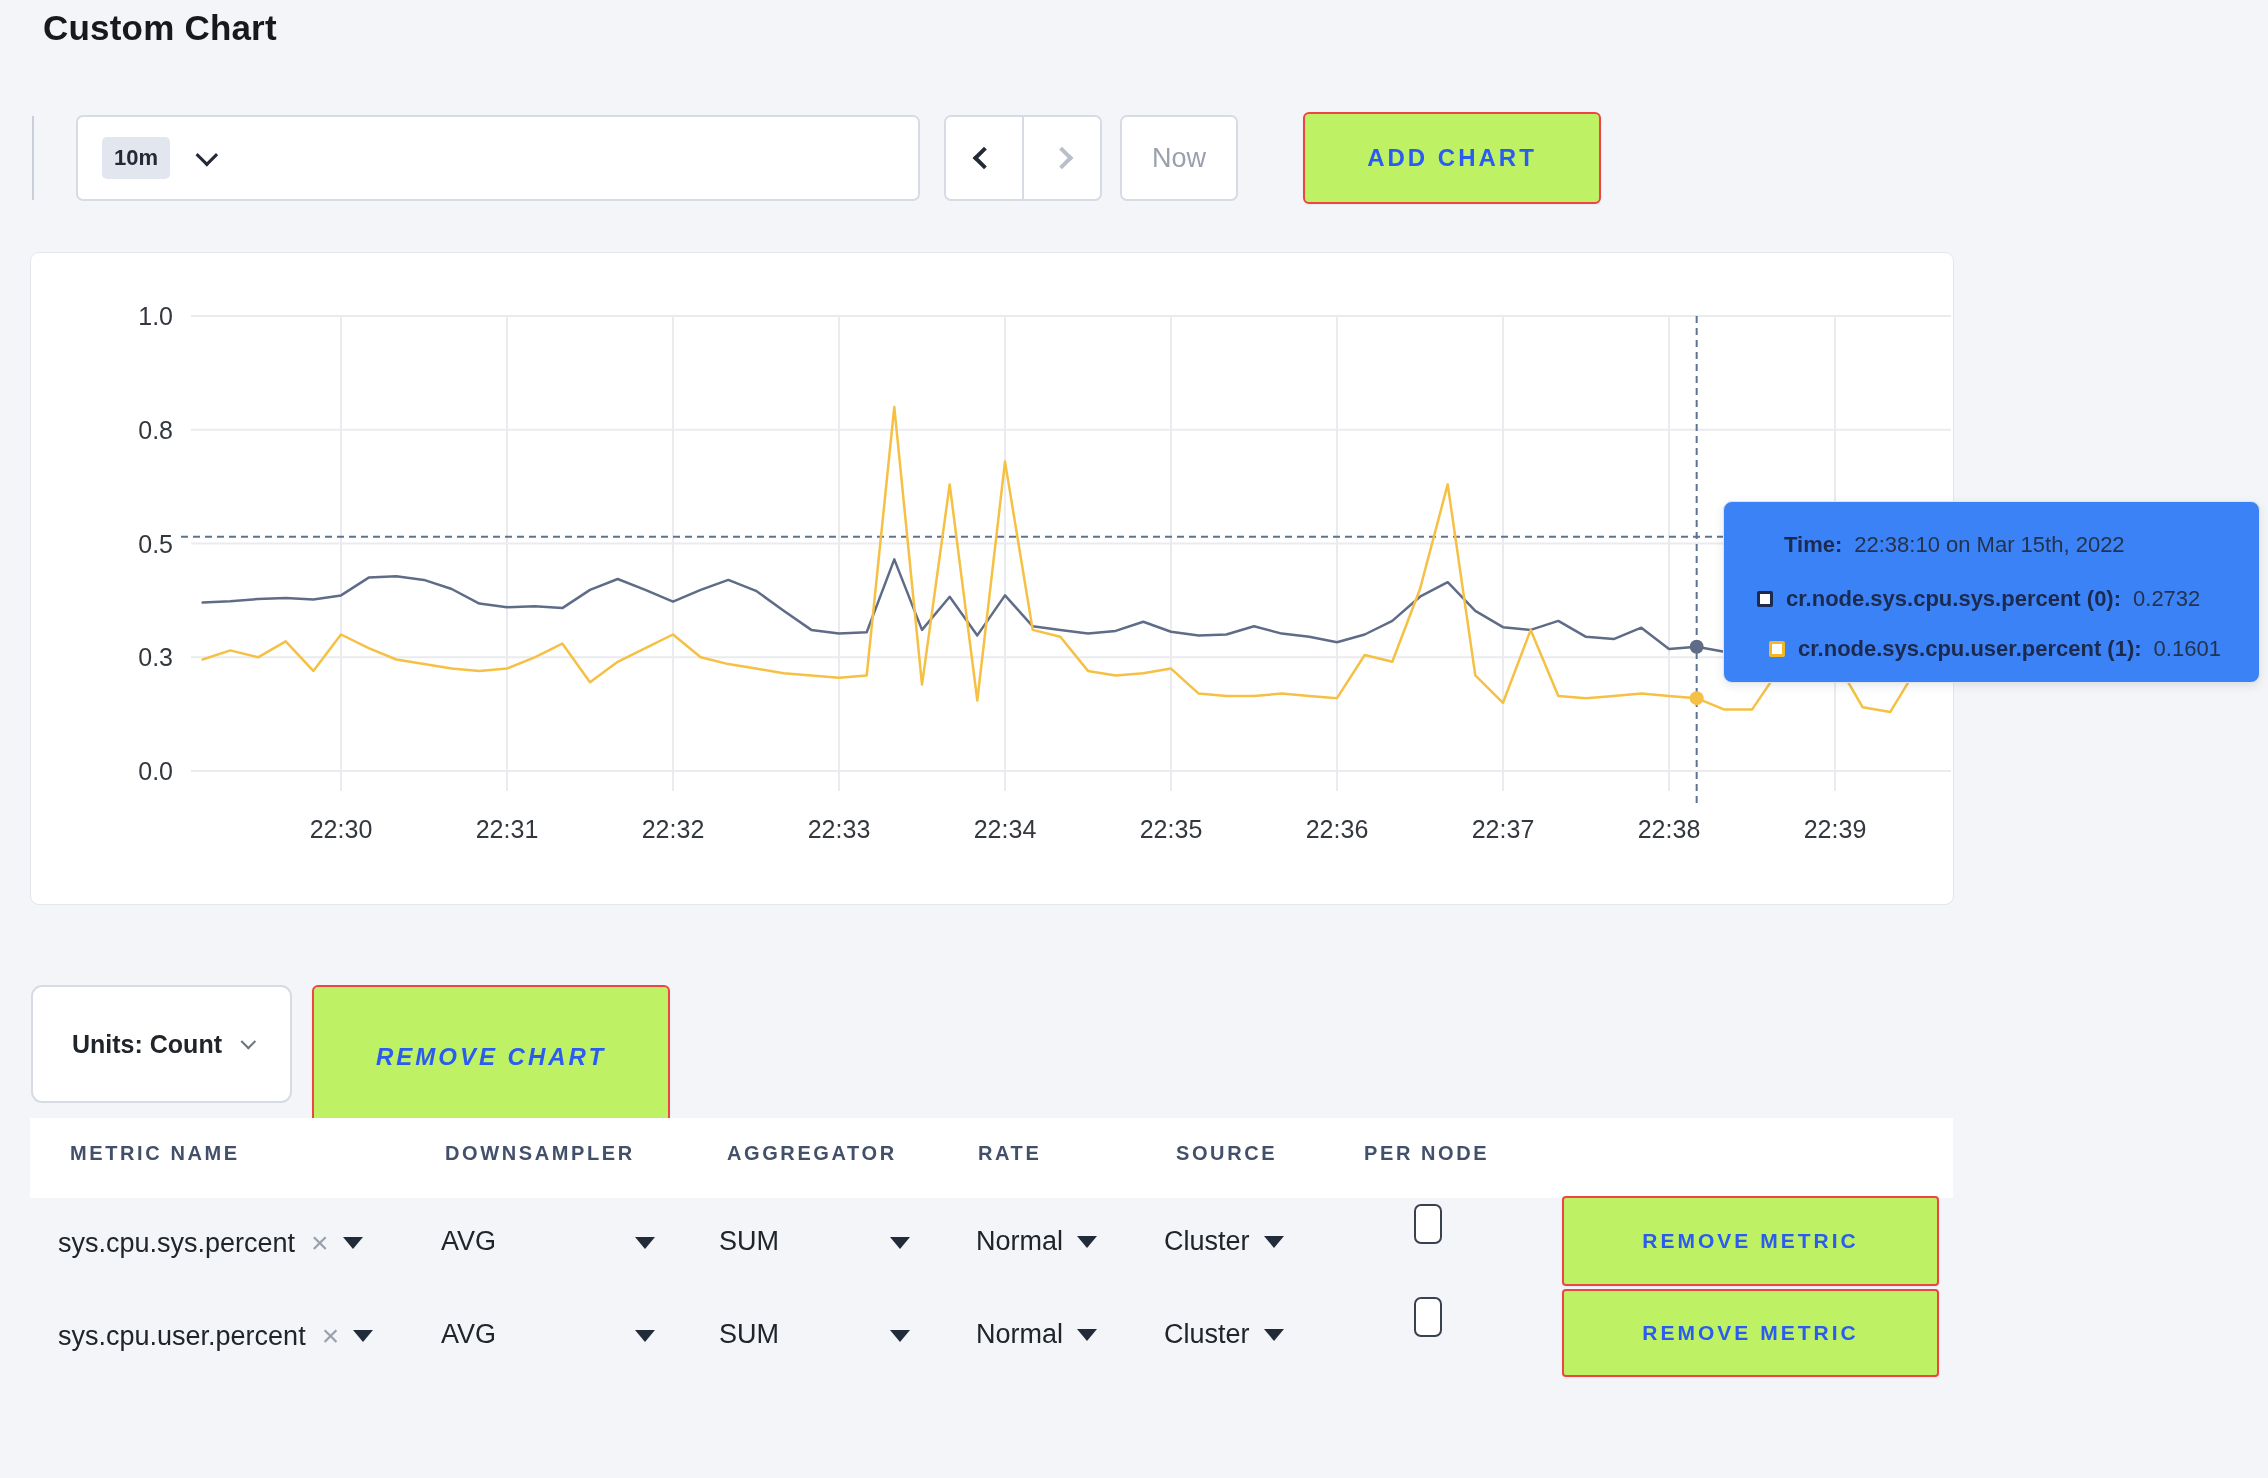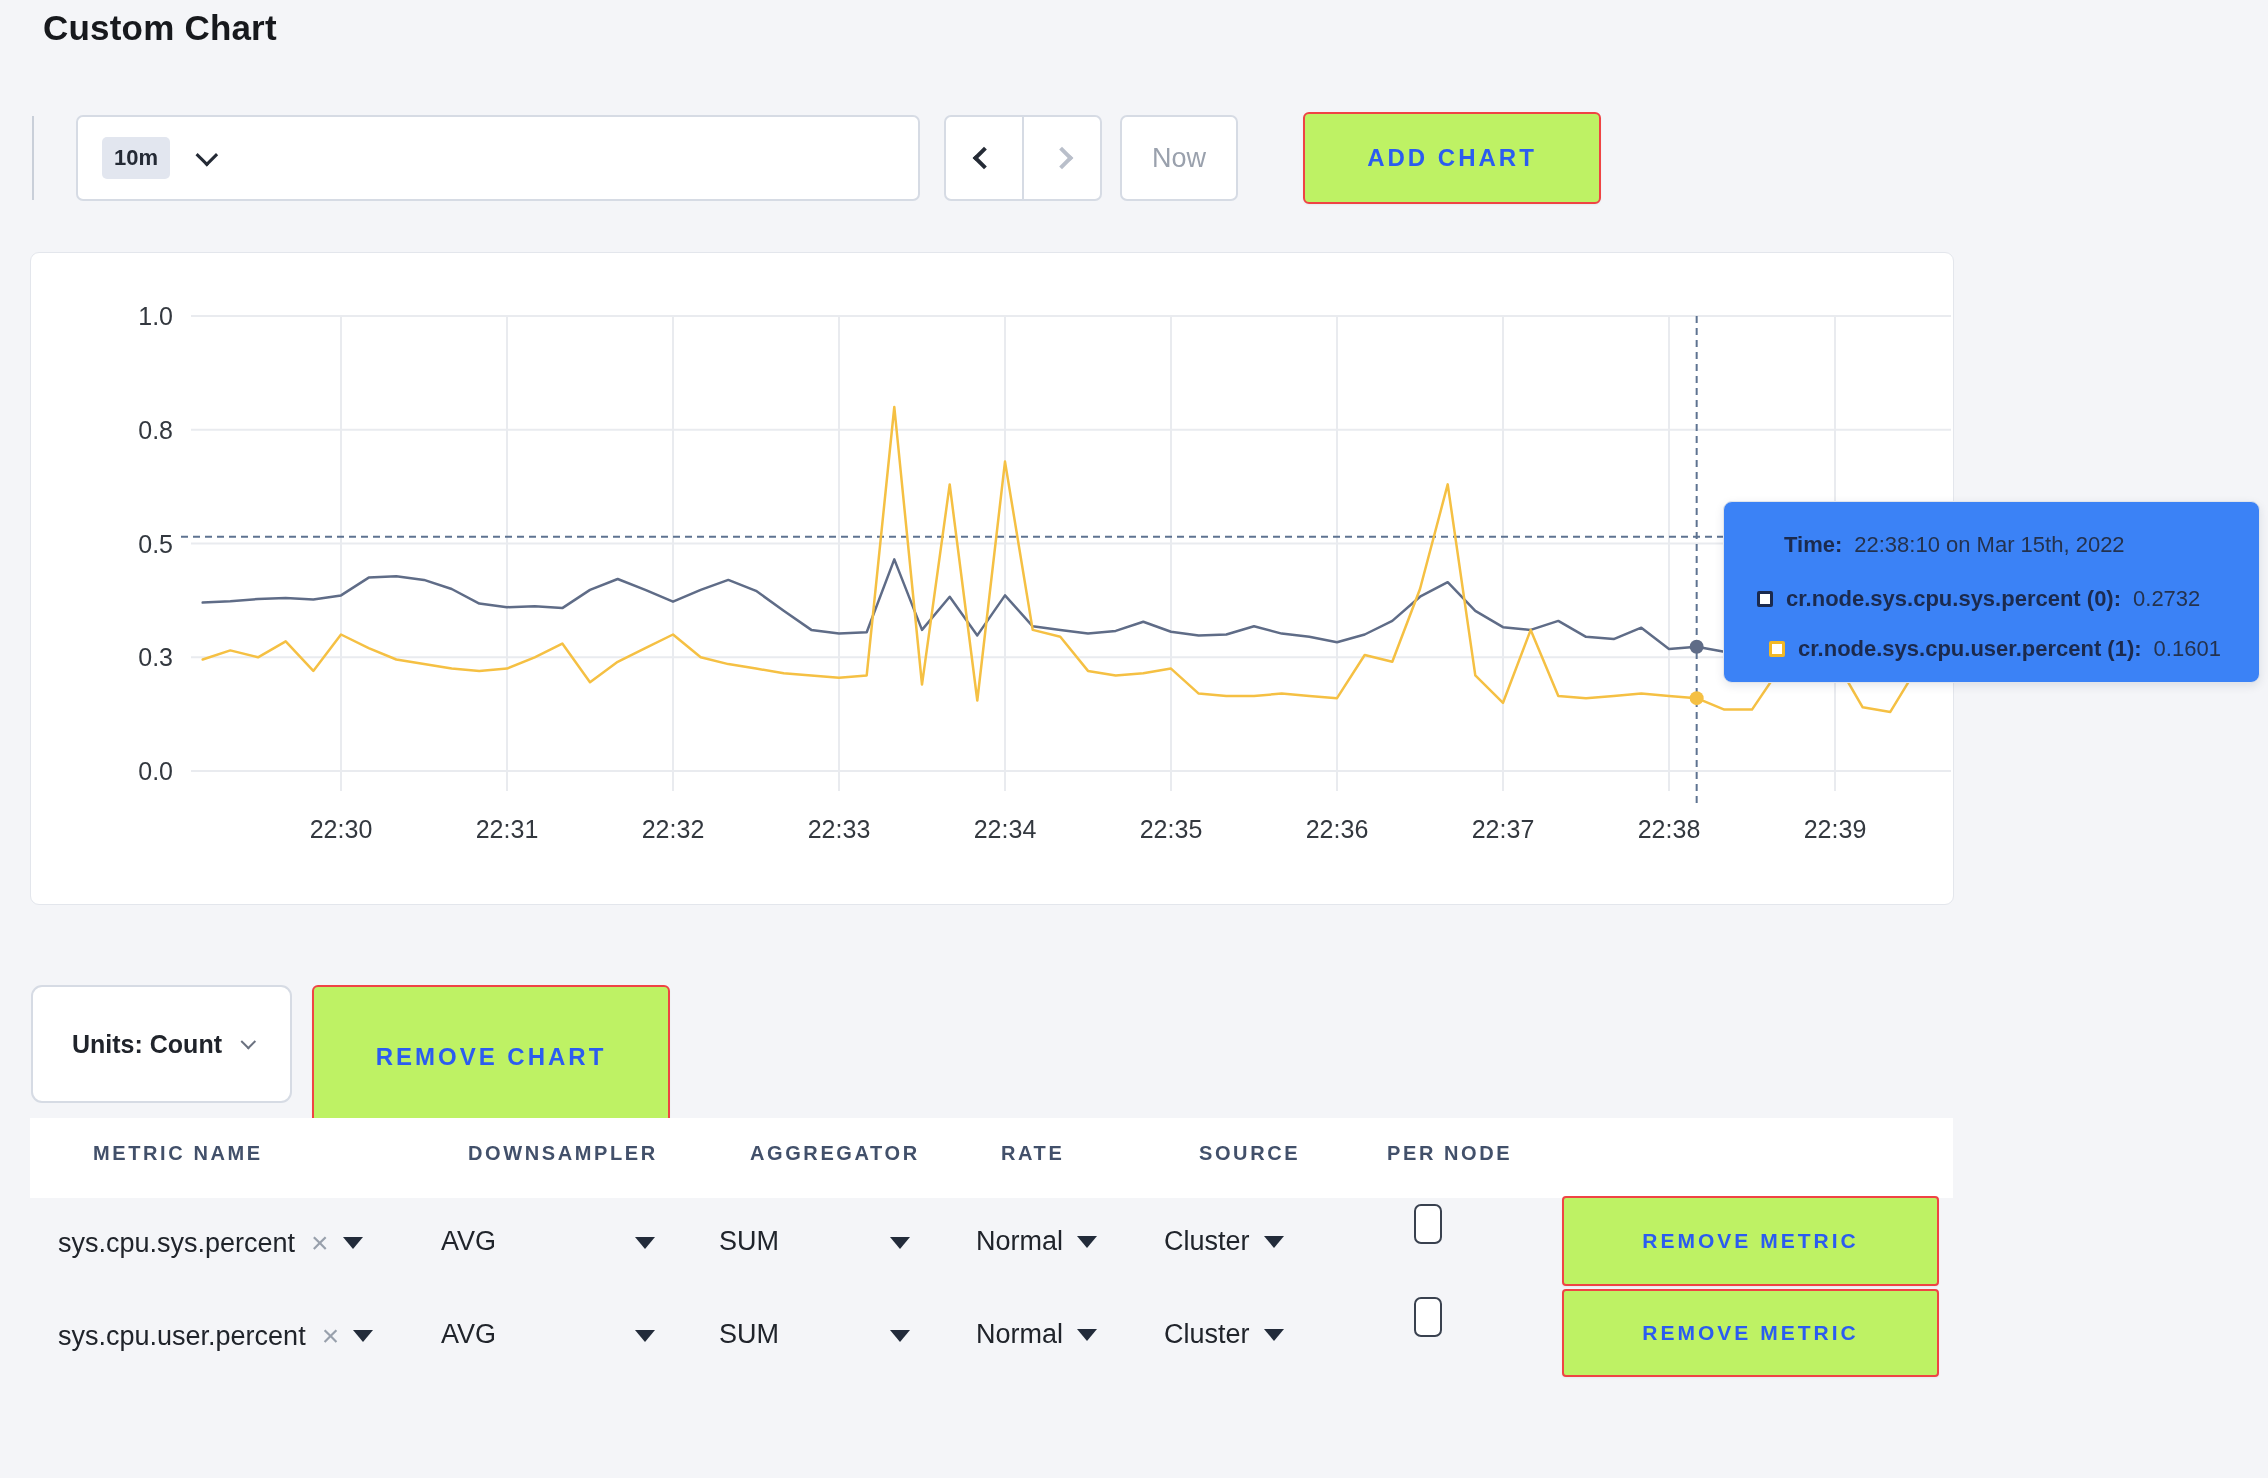--- a/index.html
+++ b/index.html
@@ -78,28 +78,28 @@
   .tt-val { margin-left:12px; font-weight:400; color:#24324e; }
   .legend-sq { width:16px; height:16px; border-radius:2px; margin-right:13px; background:#fff; }
 
   
   .units-btn {
     position:absolute; left:31px; top:985px; width:261px; height:118px;
     background:#fff; border:2px solid #d6dbe4; border-radius:11px;
     display:flex; align-items:center; justify-content:center; gap:18px; cursor:pointer;
   }
   .units-label { font-size:25px; font-weight:700; color:#20242b; }
-  .remove-chart-btn { position:absolute; left:312px; top:985px; width:358px; height:144px; font-size:24px; }
+  .remove-chart-btn { position:absolute; left:312px; top:985px; width:358px; height:144px; font-size:24px;font-style:italic; }
 
   
   .table-head {
     position:absolute; left:30px; top:1118px; width:1923px; height:80px; background:#fff;
   }
   .th {
-    position:absolute; top:24px; font-size:20px; font-weight:700; letter-spacing:2.6px; color:#42506a;margin-left:23px;
+    position:absolute; top:24px; font-size:20px; font-weight:700; letter-spacing:2.6px; color:#42506a;
   }
   .row-text { position:absolute; font-size:27px; color:#20242b; display:flex; align-items:center; }
   .x-icon { color:#98a0ac; font-size:30px; margin-left:16px; font-weight:400; cursor:pointer; }
   .caret { width:0; height:0; border-left:10px solid transparent; border-right:10px solid transparent; border-top:12px solid #222b3a; display:inline-block; cursor:pointer; }
   .caret.abs { position:absolute; }
   .gap14 { margin-left:14px; }
   .checkbox {
     position:absolute; width:28px; height:40px; background:#fff;
     border:2px solid #39414f; border-radius:7px; cursor:pointer;
   }

